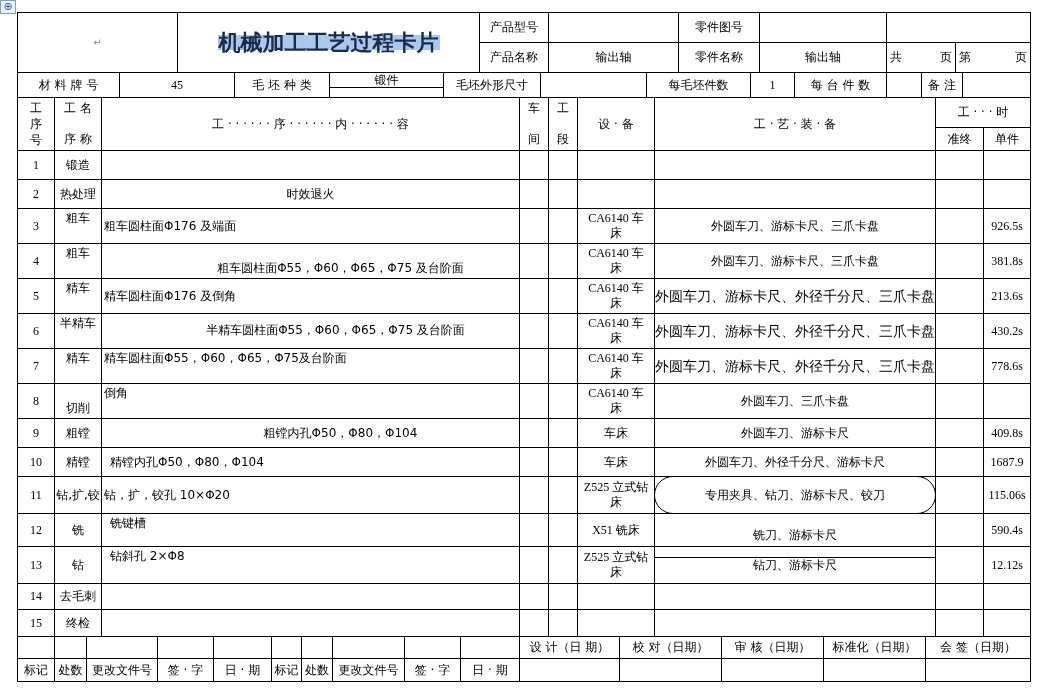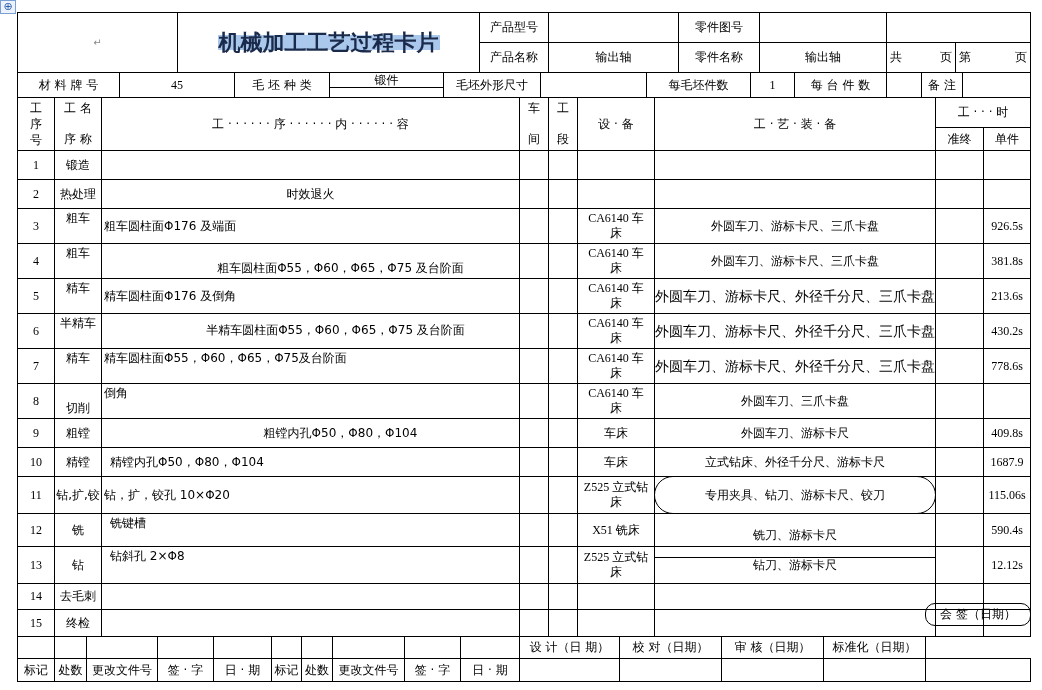--- a/index.html
+++ b/index.html
@@ -191,21 +191,21 @@
 <div class="c serif" style="left:983px;top:418px;width:48px;height:30px;">409.8s</div>
 </div>
 
 <div>
 <div class="c serif" style="left:17px;top:447px;width:38px;height:30px;">10</div>
 <div class="c" style="left:54px;top:447px;width:48px;height:30px;">精镗</div>
 <div class="c l" style="left:101px;top:447px;width:419px;height:30px;padding-left:8px;">精镗内孔Φ50，Φ80，Φ104</div>
 <div class="c" style="left:519px;top:447px;width:30px;height:30px;"></div>
 <div class="c" style="left:548px;top:447px;width:30px;height:30px;"></div>
 <div class="c" style="left:577px;top:447px;width:78px;height:30px;">车床</div>
-<div class="c" style="left:654px;top:447px;width:282px;height:30px;">立式钻床、外径千分尺、游标卡尺</div>
+<div class="c" style="left:654px;top:447px;width:282px;height:30px;">外圆车刀、外径千分尺、游标卡尺</div>
 <div class="c" style="left:935px;top:447px;width:49px;height:30px;"></div>
 <div class="c serif" style="left:983px;top:447px;width:48px;height:30px;">1687.9</div>
 </div>
 
 <div>
 <div class="c serif" style="left:17px;top:476px;width:38px;height:38px;">11</div>
 <div class="c wrap" style="left:54px;top:476px;width:48px;height:38px;padding:0 1px;">钻,扩,铰</div>
 <div class="c l" style="left:101px;top:476px;width:419px;height:38px;">钻，扩，铰孔 10×Φ20</div>
 <div class="c" style="left:519px;top:476px;width:30px;height:38px;"></div>
 <div class="c" style="left:548px;top:476px;width:30px;height:38px;"></div>
@@ -282,19 +282,19 @@
 <div class="c" style="left:271px;top:658px;width:31px;height:24px;">标记</div>
 <div class="c" style="left:301px;top:658px;width:32px;height:24px;">处数</div>
 <div class="c" style="left:332px;top:658px;width:73px;height:24px;">更改文件号</div>
 <div class="c" style="left:404px;top:658px;width:57px;height:24px;">签 · 字</div>
 <div class="c" style="left:460px;top:658px;width:60px;height:24px;">日 · 期</div>
 
 <div class="c" style="left:519px;top:636px;width:101px;height:23px;">设 计（日 期）</div>
 <div class="c" style="left:619px;top:636px;width:103px;height:23px;">校 对（日期）</div>
 <div class="c" style="left:721px;top:636px;width:103px;height:23px;">审 核（日期）</div>
 <div class="c" style="left:823px;top:636px;width:103px;height:23px;">标准化（日期）</div>
-<div class="c" style="left:925px;top:603px;width:106px;height:23px;border-radius:10px;">会 签（日期）</div>
+<div class="c" style="left:925px;top:636px;width:106px;height:23px;">会 签（日期）</div>
 
 <div class="c" style="left:519px;top:658px;width:101px;height:24px;"></div>
 <div class="c" style="left:619px;top:658px;width:103px;height:24px;"></div>
 <div class="c" style="left:721px;top:658px;width:103px;height:24px;"></div>
 <div class="c" style="left:823px;top:658px;width:103px;height:24px;"></div>
 <div class="c" style="left:925px;top:658px;width:106px;height:24px;"></div>
 
 </body></html>

